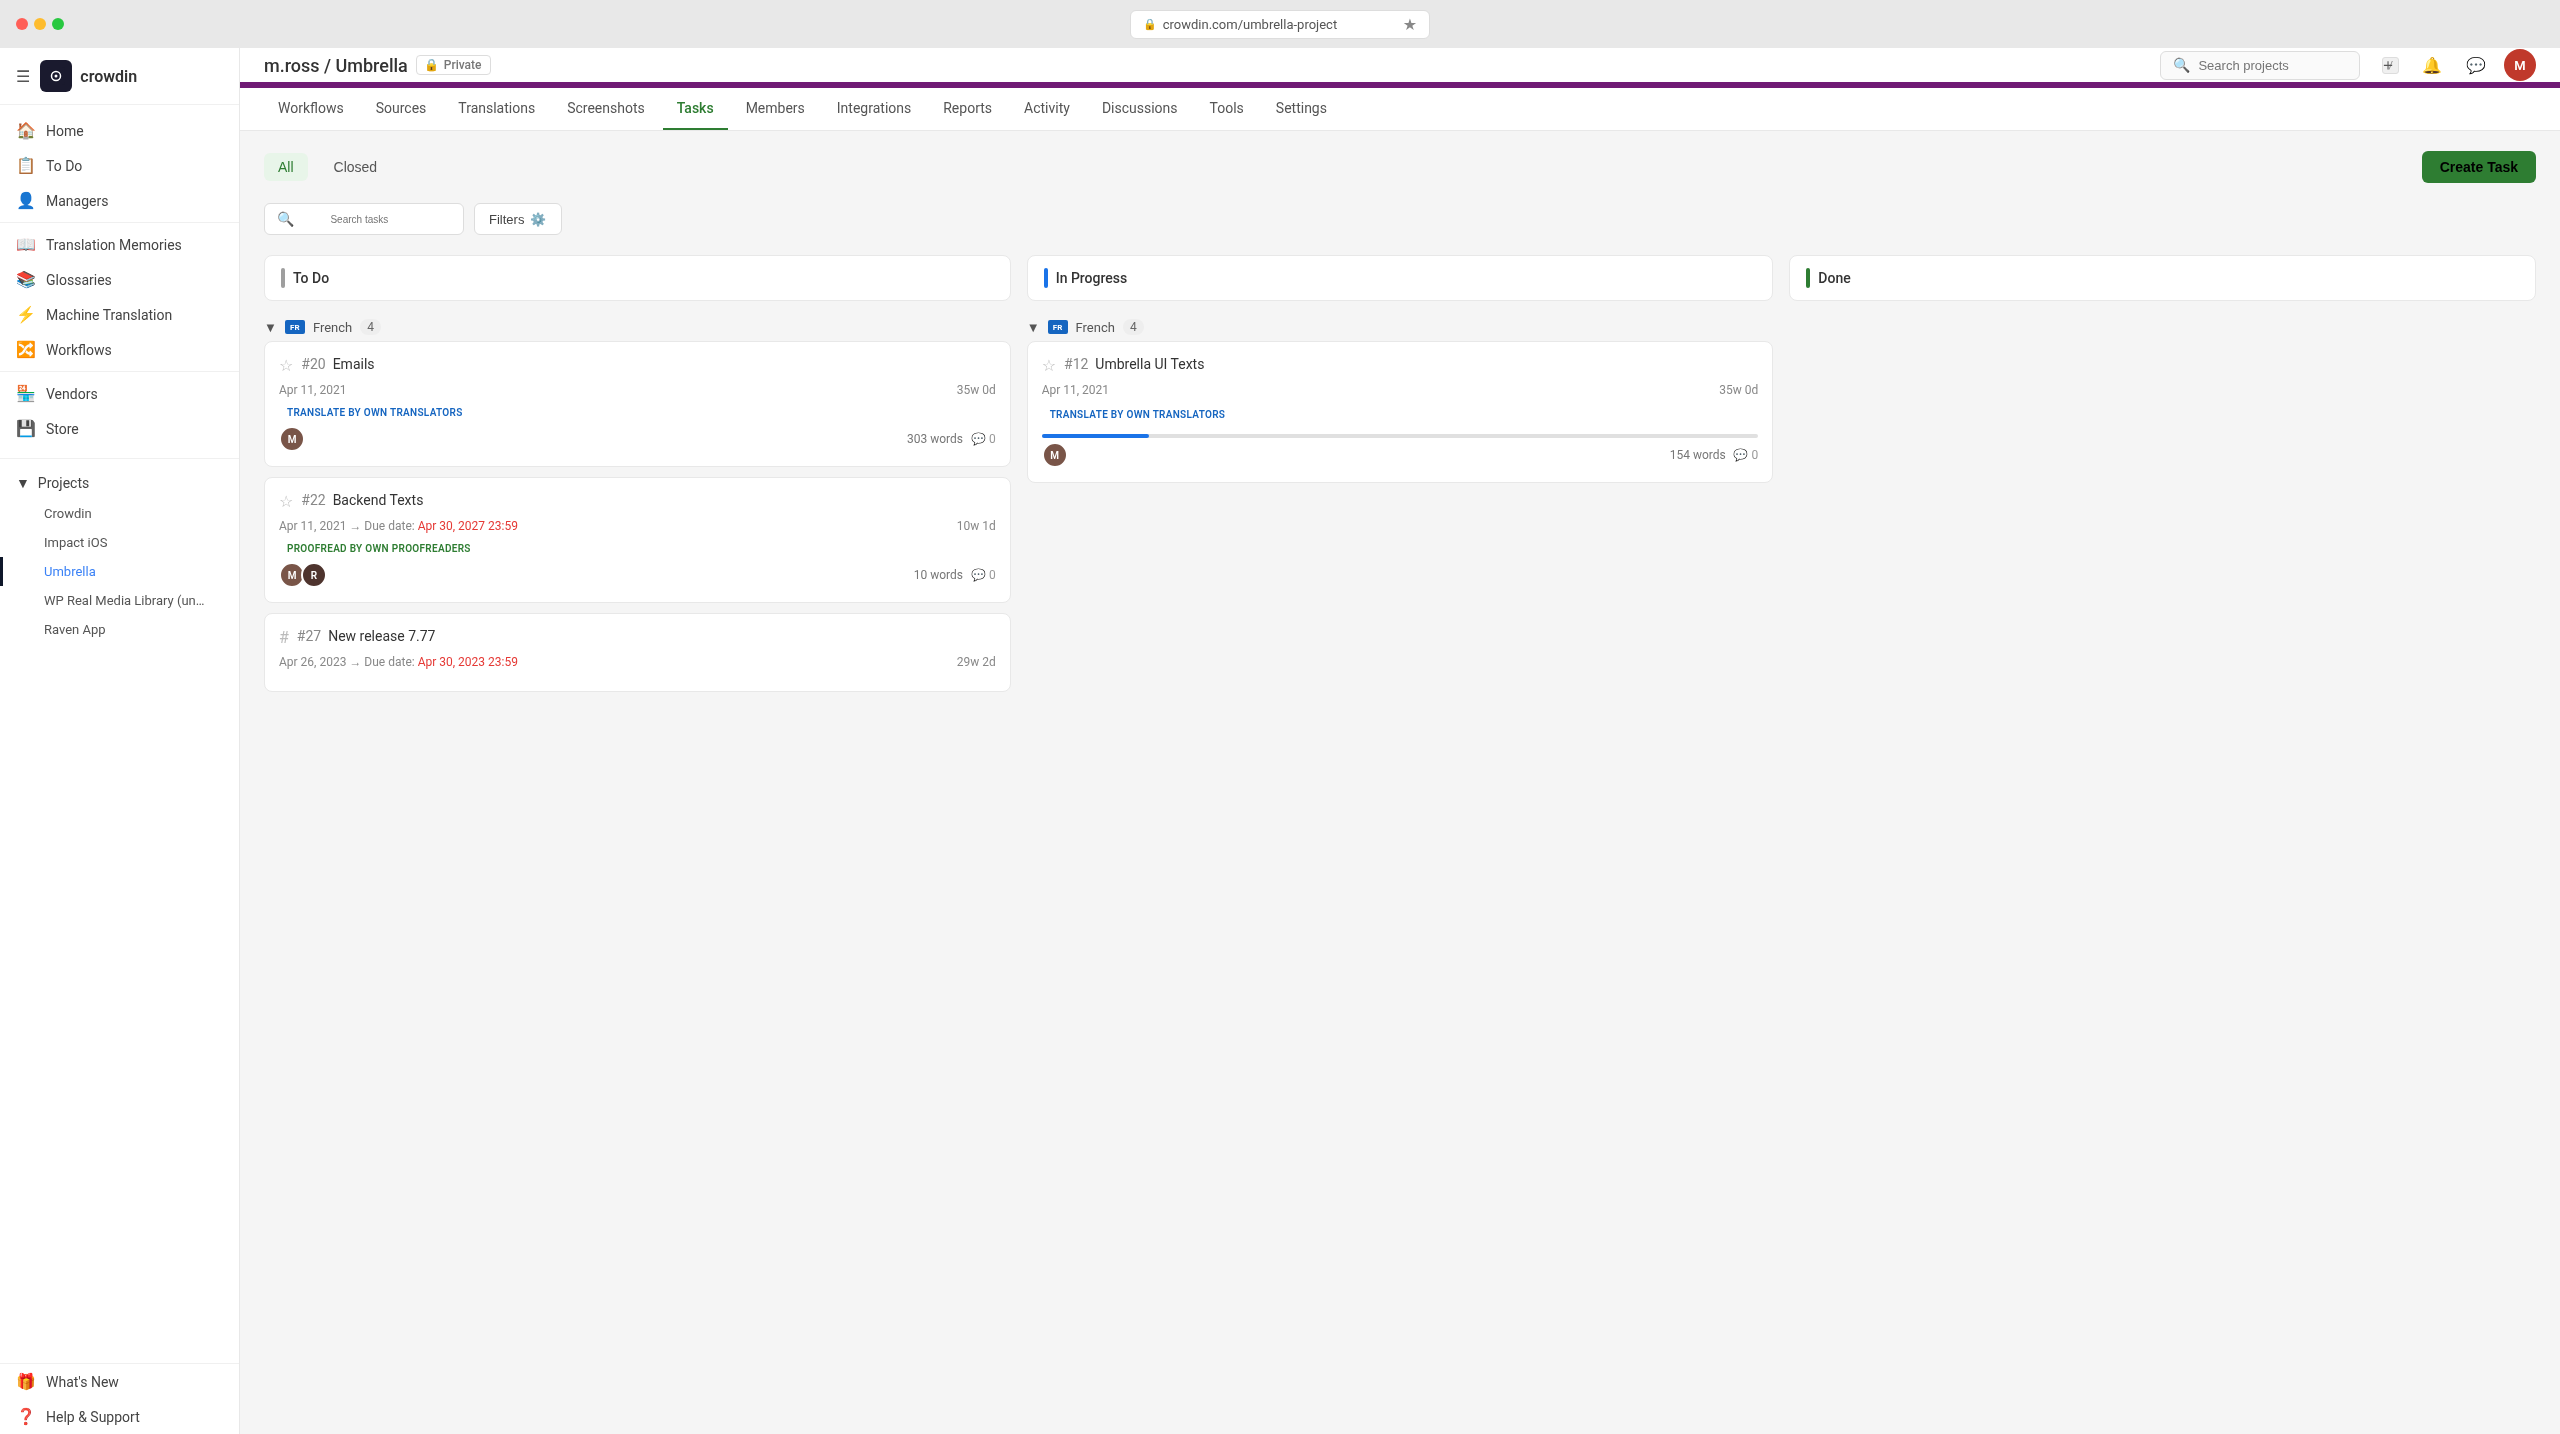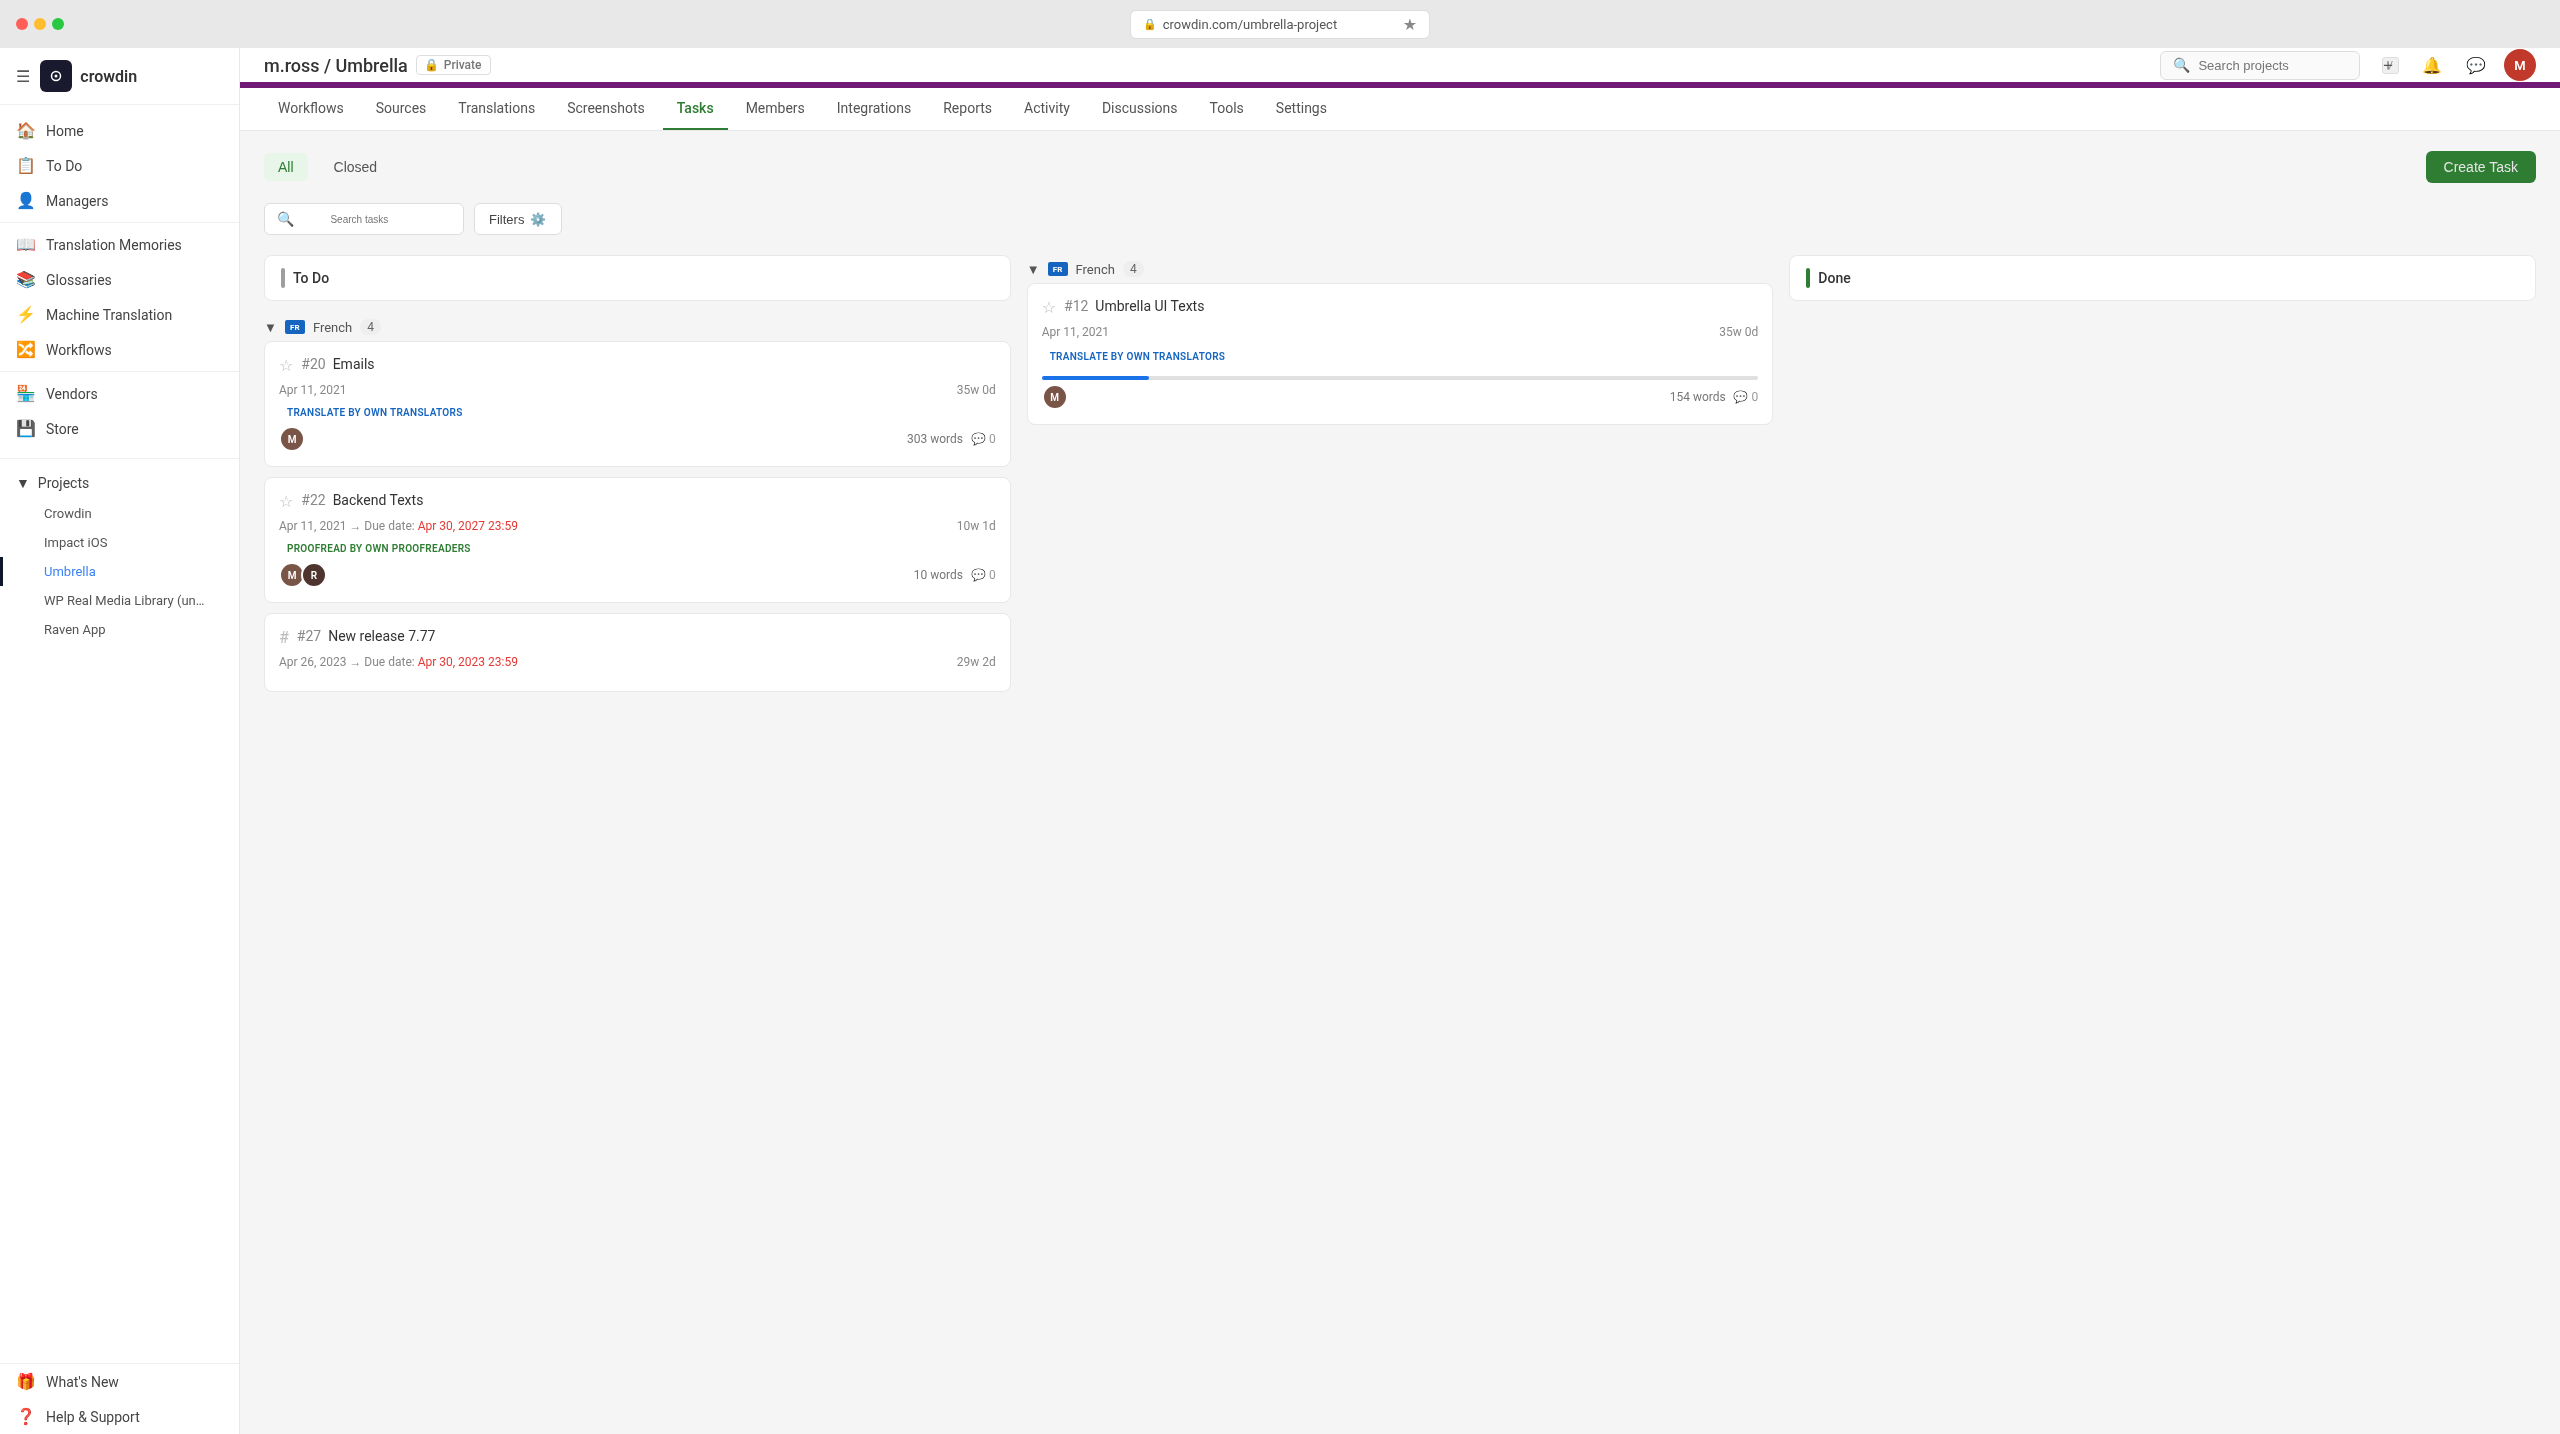--- a/index.html
+++ b/index.html
@@ -156,23 +156,23 @@
       border: none; border-radius: 6px;
       padding: 6px 14px; cursor: pointer; font-size: 14px; font-weight: 500;
     }
     .btn-closed {
       background: transparent; color: #555;
       border: none; border-radius: 6px;
       padding: 6px 14px; cursor: pointer; font-size: 14px;
     }
     .create-task-btn {
       margin-left: auto;
-      background: #2e7d32; color: #e5e5e5;
+      background: #2e7d32; color: #000000;
       border: none; border-radius: 6px;
-      padding: 8px 18px; cursor: pointer; font-size: 14px; font-weight: 400;
+      padding: 8px 18px; cursor: pointer; font-size: 14px; font-weight: 700;
     }
 
     
     .search-filter-bar { display: flex; gap: 10px; margin-bottom: 20px; }
     .tasks-search {
       border: 1px solid #ddd; border-radius: 6px;
       padding: 7px 12px; display: flex; align-items: center; gap: 8px;
       background: white; width: 200px;
     }
     .tasks-search input { border: none; outline: none; background: transparent; font-size: 10px; flex: 1; color: #ef4444; margin-left: 28px; }
@@ -481,20 +481,24 @@
               </div>
               <div class="task-meta">
                 <span class="task-date">Apr 26, 2023 <span class="arrow-icon">→</span> Due date: <span class="task-due-date" style="color:#e53935;">Apr 30, 2023 23:59</span></span>
                 <span>29w 2d</span>
               </div>
             </div>
           </div>
         </div>
 
         <div class="kanban-col">
+          <div class="col-header">
+            <div class="col-indicator blue"></div>
+            <span>In Progress</span>
+          </div>
 
           <div class="lang-group">
             <div class="lang-header">
               <span>▼</span>
               <div class="lang-flag">FR</div>
               <span>French</span>
               <span class="lang-count">4</span>
             </div>
 
             <div class="task-card">

